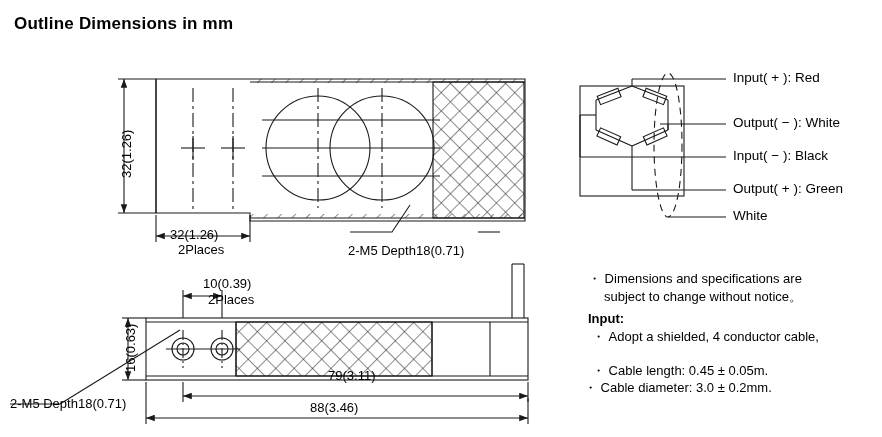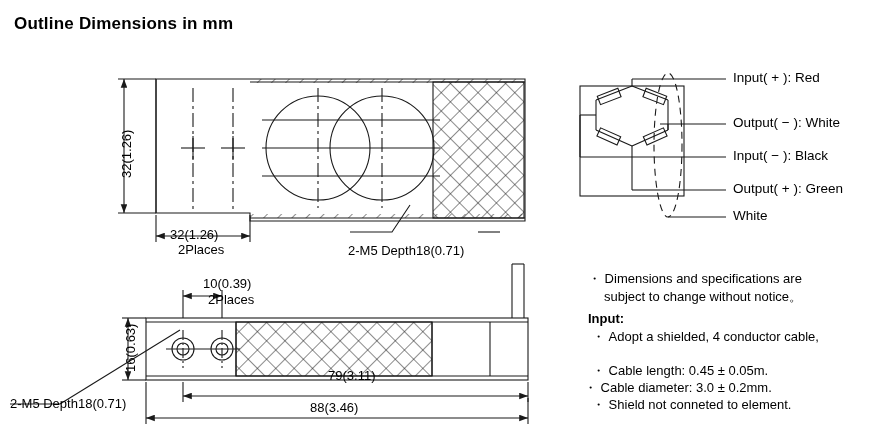--- a/index.html
+++ b/index.html
@@ -181,15 +181,14 @@
   <div class="wirelbl" style="left:733px;top:148px;">Input( − ): Black</div>
   <div class="wirelbl" style="left:733px;top:181px;">Output( + ): Green</div>
   <div class="wirelbl" style="left:733px;top:208px;">White</div>
 
   <div class="noteblock" style="left:588px;top:270px;">・ Dimensions and specifications are</div>
   <div class="noteblock" style="left:604px;top:288px;">subject to change without notice。</div>
   <div class="noteblock bold" style="left:588px;top:310px;">Input:</div>
   <div class="noteblock" style="left:592px;top:328px;">・ Adopt a shielded, 4 conductor cable,</div>
   <div class="noteblock" style="left:592px;top:362px;">・ Cable length: 0.45 ± 0.05m.</div>
   <div class="noteblock" style="left:584px;top:379px;">・ Cable diameter: 3.0 ± 0.2mm.</div>
-  <div class="noteblock" style="left:592px;top:396px;">・ Shield not conneted to element.</div>
 
 </div>
 
 </body></html>

